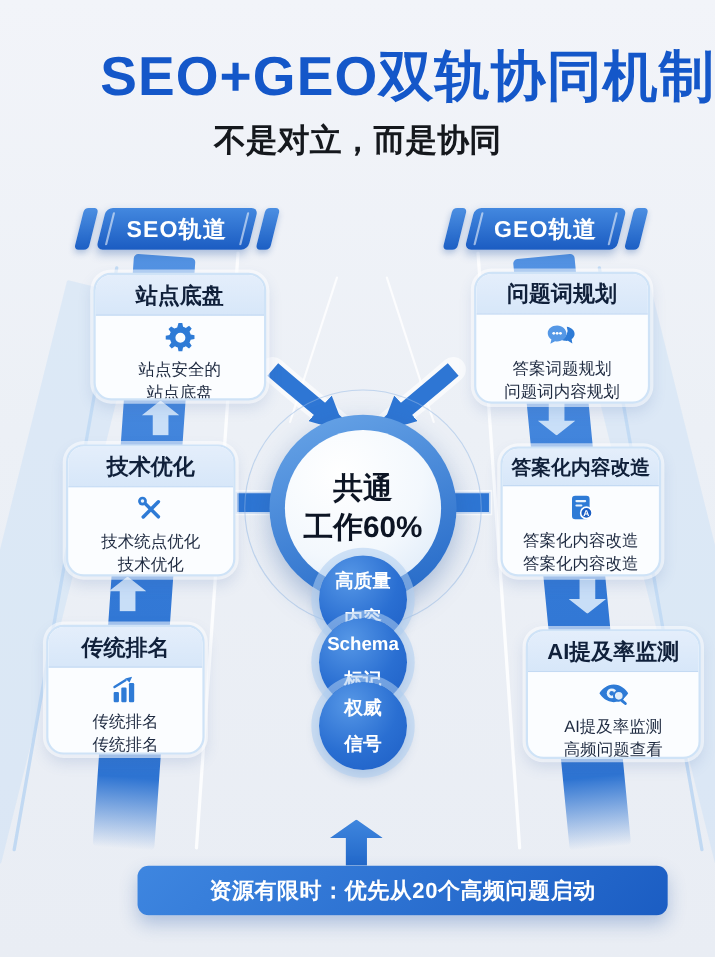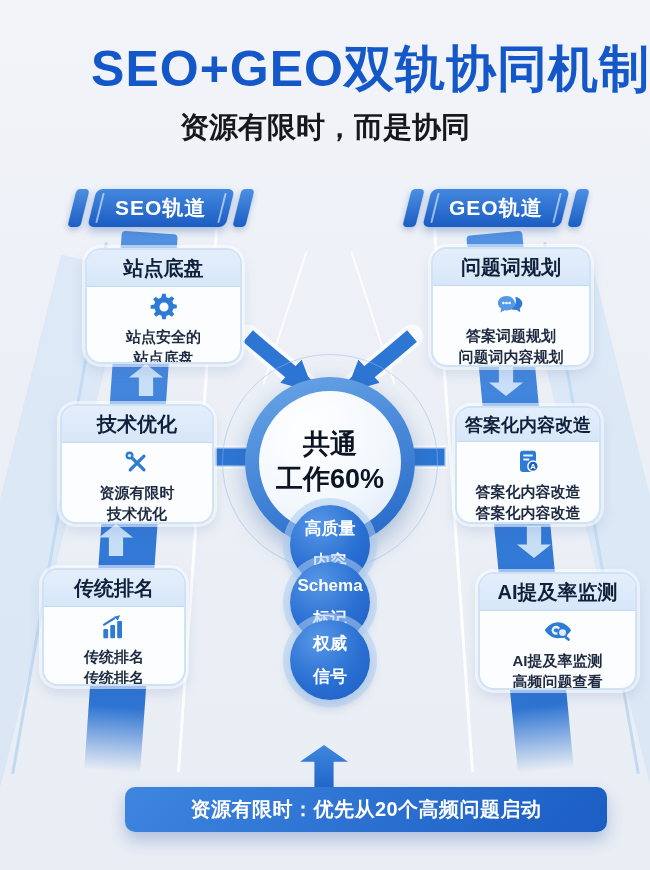--- a/index.html
+++ b/index.html
@@ -61,21 +61,21 @@
     background:linear-gradient(180deg,#e4eefb,#d7e7f9);
     border-bottom:1px solid rgba(175,205,238,.6);
     text-align:center;font-size:20px;font-weight:800;color:#10203a;
     padding:5px 0 4px;flex:0 0 auto;
   }
   .card-body{
     flex:1;display:flex;flex-direction:column;align-items:center;justify-content:center;
     padding:3px 4px 6px;
   }
   .card-icon{line-height:0;margin:1px 0 3px;}
-  .card-line{font-size:15px;font-weight:700;color:#1e2a40;line-height:1.42;text-align:center;}
+  .card-line{font-size:15px;font-weight:400;color:#1e2a40;line-height:1.42;text-align:center;}
   
   .center-halo{
     left:222px;top:354px;width:214px;height:214px;border-radius:50%;
     border:1.5px solid rgba(150,185,230,.5);z-index:3;
   }
   .center-ring{
     left:245px;top:377px;width:170px;height:170px;border-radius:50%;
     background:linear-gradient(160deg,#6aa6e8,#2166c6);
     box-shadow:0 10px 24px rgba(40,90,160,.35);z-index:4;
   }
@@ -142,21 +142,21 @@
   <path d="M248 336 C 278 362, 296 376, 310 388" fill="none" stroke="rgba(255,255,255,.65)" stroke-width="23" stroke-linecap="round"></path>
   <path d="M412 336 C 382 362, 364 376, 350 388" fill="none" stroke="rgba(255,255,255,.65)" stroke-width="23" stroke-linecap="round"></path>
   <path d="M248 336 C 278 362, 294 374, 306 385" fill="none" stroke="#2e76d4" stroke-width="15" stroke-linecap="butt" marker-end="url(#ah)"></path>
   <path d="M412 336 C 382 362, 366 374, 354 385" fill="none" stroke="#2e76d4" stroke-width="15" stroke-linecap="butt" marker-end="url(#ah)"></path>
 
   <polygon points="214,447 280,447 280,433 322,457 280,481 280,467 214,467" fill="#2e76d4" stroke="rgba(255,255,255,.75)" stroke-width="3"></polygon>
   <polygon points="446,447 380,447 380,433 338,457 380,481 380,467 446,467" fill="#2e76d4" stroke="rgba(255,255,255,.75)" stroke-width="3"></polygon>
 </svg>
 
 <div class="abs title">SEO+GEO双轨协同机制</div>
-<div class="abs subtitle">资源有限时，而是协同</div>
+<div class="abs subtitle">不是对立，而是协同</div>
 
 <div class="abs track-badge" style="left:72px;top:189px;">
   <span class="badge-cap l"></span>
   <span class="badge-main">
     <span class="badge-text">SEO轨道</span>
   </span>
   <span class="badge-cap r"></span>
 </div>
 <div class="abs track-badge" style="left:407px;top:189px;">
   <span class="badge-cap l"></span>
@@ -183,21 +183,21 @@
   <div class="card-header">技术优化</div>
   <div class="card-body">
     <span class="card-icon">
       <svg viewBox="0 0 24 24" width="32" height="32" fill="#2e7bd6">
         <rect x="10.9" y="3.5" width="2.4" height="17" rx="1.2" transform="rotate(45 12 12)"></rect>
         <rect x="10.9" y="3.5" width="2.4" height="17" rx="1.2" transform="rotate(-45 12 12)"></rect>
         <circle cx="6.4" cy="6.4" r="3"></circle>
           <circle cx="6.4" cy="6.4" r="1.2" fill="#eaf3fc"></circle>
       </svg>
     </span>
-    <div class="card-line">资源有限时</div>
+    <div class="card-line">技术统点优化</div>
     <div class="card-line">技术优化</div>
   </div>
 </div>
 
 <div class="abs card" style="left:42px;top:568px;width:140px;height:114px;">
   <div class="card-header">传统排名</div>
   <div class="card-body">
     <span class="card-icon">
       <svg viewBox="0 0 24 24" width="32" height="32" fill="#2e7bd6">
         <rect x="4" y="13.5" width="3.6" height="7" rx="0.8"></rect>

